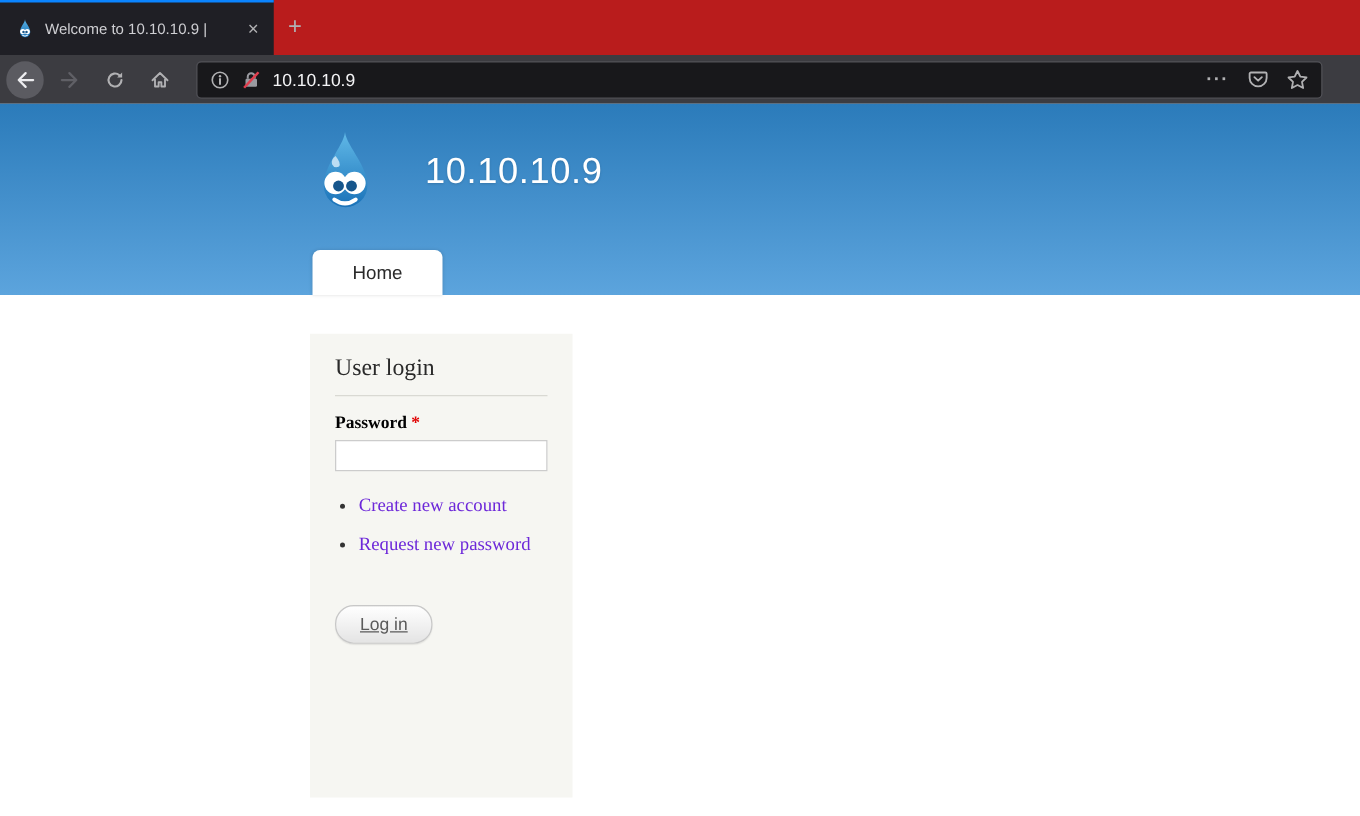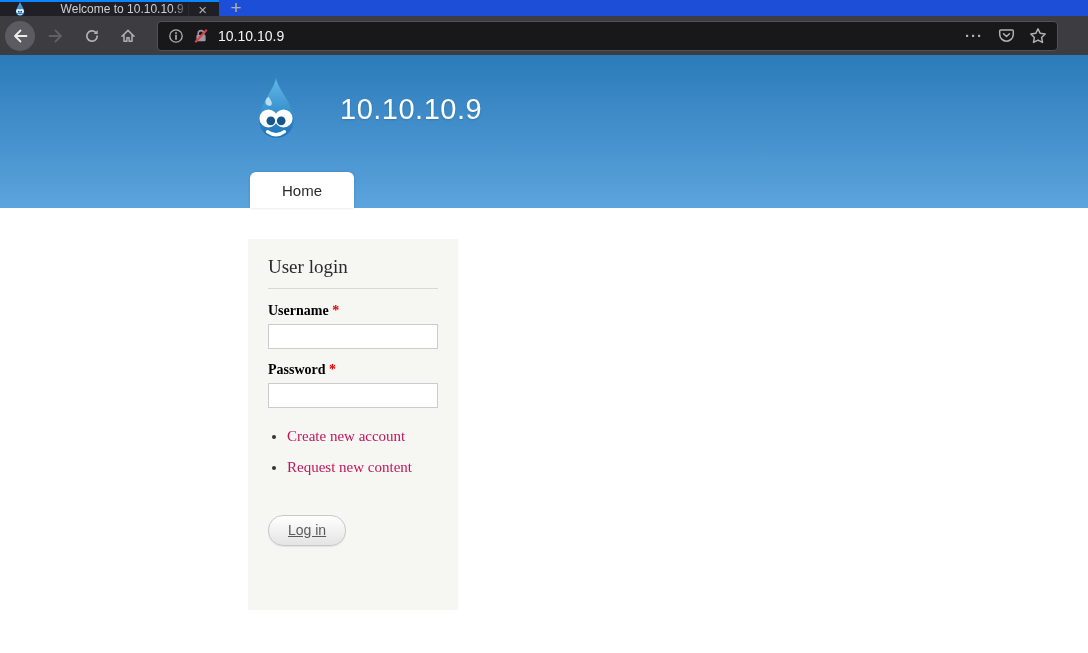--- a/index.html
+++ b/index.html
@@ -1,20 +1,20 @@
 <!DOCTYPE html>
 <html><head>
 <meta charset="utf-8">
 <style>
   * { margin:0; padding:0; box-sizing:border-box; }
   html,body { width:1088px; height:653px; overflow:hidden; background:#fff;
               font-family:"Liberation Sans", sans-serif; }
 
   
-  .tabbar { height:16px; background:#1d4ed8; display:flex; align-items:stretch;text-align:right; }
+  .tabbar { height:44px; background:#b91c1c; display:flex; align-items:stretch; }
   .tab { width:219px; background:#1f1f25; border-top:2px solid #0a84ff;
          display:flex; align-items:center; padding:0 8px 0 12px; cursor:default; }
   .tab-favicon { width:16px; height:16px; flex:0 0 16px; margin-right:8px; }
   .tab-title { color:#cfcfd3; font-size:12px; white-space:nowrap; overflow:hidden;
                flex:1; position:relative; }
   .tab-title::after { content:""; position:absolute; right:0; top:0; bottom:0; width:18px;
                       background:linear-gradient(to right, rgba(31,31,37,0), #1f1f25); }
   .tab-close { color:#b1b1b3; font-size:15px; line-height:1; padding:2px 4px; margin-left:4px;
                cursor:pointer; }
   .newtab { width:34px; display:flex; align-items:center; justify-content:center;
@@ -54,21 +54,21 @@
                  color:#2a2a2a; padding-bottom:10px; border-bottom:1px solid #d9d9d3;
                  margin-bottom:14px; }
   .form-item { margin-bottom:13px; }
   .form-label { font-family:"Liberation Serif", serif; font-weight:bold; font-size:14px;
                 color:#000; display:block; margin-bottom:5px; }
   .req { color:#e00000; }
   .text-input { width:100%; height:25px; border:1px solid #ccc; background:#fff;
                 font-size:13px; padding:0 5px; }
   .login-links { margin:18px 0 0 19px; }
   .login-links li { margin-bottom:9px; color:#333; font-size:13px; }
-  .login-links a { font-family:"Liberation Serif", serif; font-size:15px; color:#be185d;
+  .login-links a { font-family:"Liberation Serif", serif; font-size:15px; color:#6d28d9;
                    text-decoration:none; line-height:1.45; cursor:pointer; }
   .login-btn { margin-top:27px; padding:6px 19px 7px; font-family:"Liberation Sans", sans-serif;
                font-size:14px; color:#5a5a5a; background:linear-gradient(#ffffff, #e4e4e4);
                border:1px solid #c8c8c8; border-radius:15px; cursor:pointer;
                box-shadow:0 1px 1px rgba(0,0,0,0.08);text-decoration:underline; }
 
   .main-col { margin-left:29px; padding-top:0; }
   .page-title { font-family:"Liberation Serif", serif; font-weight:normal; font-size:34px;
                 color:#181818; margin:10px 0 20px; }
   .empty-msg { font-family:"Liberation Serif", serif; font-size:17px; color:#3b3b3b; }
@@ -175,42 +175,35 @@
     <div class="main-menu">
       <span class="menu-tab">Home</span>
     </div>
   </div>
 
   <div class="content">
 
     <div class="sidebar">
       <h2 class="block-title">User login</h2>
 
-      <div class="form-item">
-        <label class="form-label">
-          <span>Username</span>
-          <span class="req">*</span>
-        </label>
-        <input class="text-input" type="text" style="">
-      </div>
 
       <div class="form-item">
         <label class="form-label">
           <span>Password</span>
           <span class="req">*</span>
         </label>
         <input class="text-input" type="password" style="">
       </div>
 
       <ul class="login-links">
         <li>
           <a>Create new account</a>
         </li>
         <li>
-          <a>Request new content</a>
+          <a>Request new password</a>
         </li>
       </ul>
 
       <button class="login-btn">Log in</button>
     </div>
 
 
   </div>
 </div>
 

